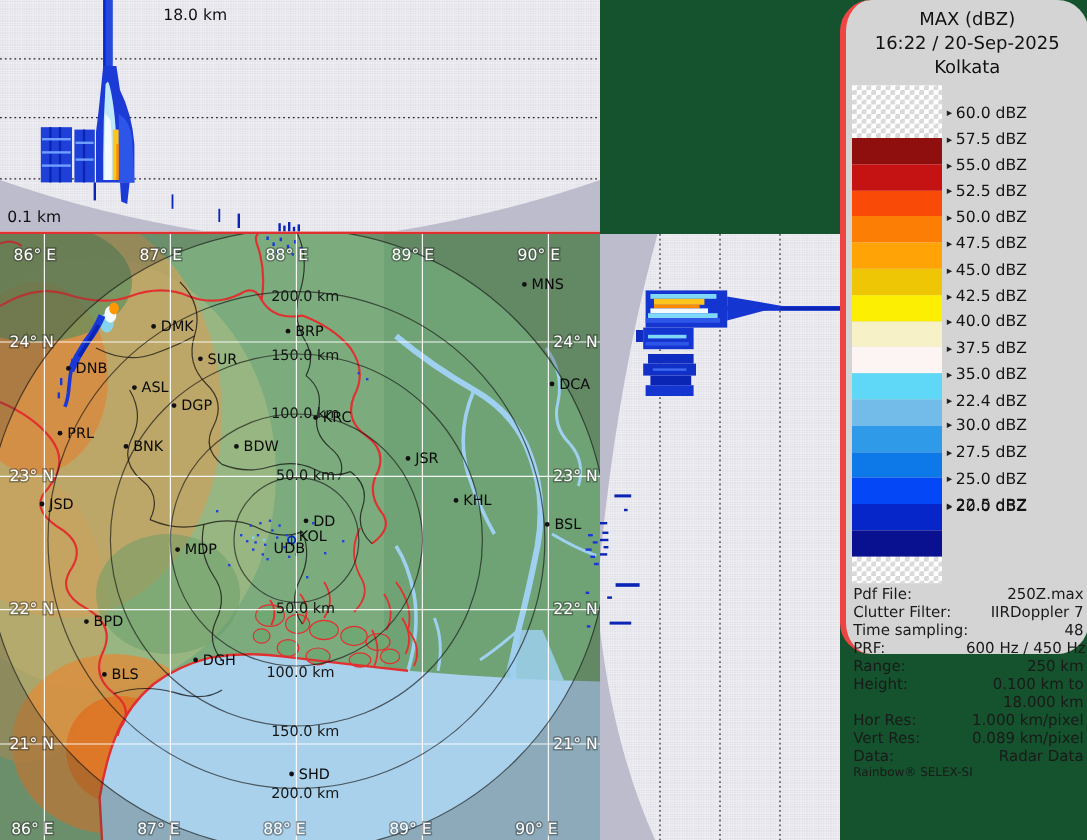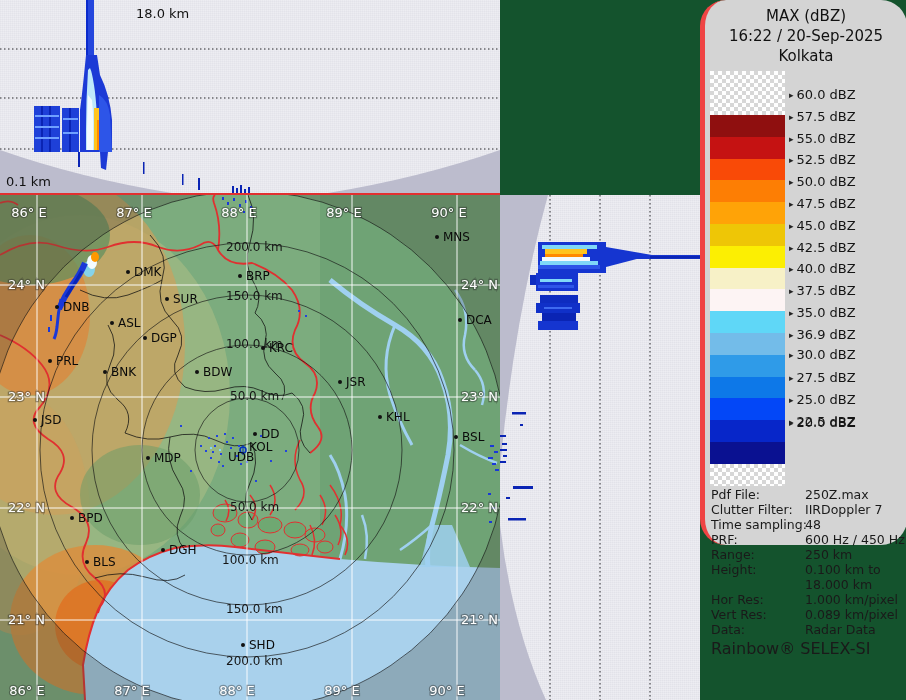--- a/index.html
+++ b/index.html
@@ -26,22 +26,22 @@
   .band.last{height:22px;}
   .checker{background-color:#fff;background-image:
       linear-gradient(45deg,#d7d7d7 25%,transparent 25%,transparent 75%,#d7d7d7 75%),
       linear-gradient(45deg,#d7d7d7 25%,transparent 25%,transparent 75%,#d7d7d7 75%);
       background-position:0 0,4px 4px;background-size:8px 8px;}
   .leg-row{position:absolute;left:84px;font-size:13px;color:#141414;white-space:nowrap;}
   .leg-arrow{display:inline-block;font-size:9px;vertical-align:1px;margin-right:3px;color:#222;}
   #meta{position:absolute;left:6px;top:487px;width:192px;font-size:12.5px;color:#1a1a1a;}
   .mrow{display:flex;line-height:15px;height:15px;white-space:nowrap;}
   .ml{width:94px;flex:0 0 94px;}
-  .mv{flex:1;}
-  #meta-footer{position:absolute;left:6px;top:639px;font-size:16px;color:#1a1a1a;}
+  .mv{flex:1;text-align:right;}
+  #meta-footer{position:absolute;left:6px;top:639px;font-size:10px;color:#1a1a1a;}
   .wedge{fill:#BCBCCD;}
   .dots{stroke:#26262a;stroke-width:1;stroke-dasharray:1.5,2.5;fill:none;}
 </style>
 </head>
 <body>
 
 <div id="app">
 
   <div id="top-panel" class="panel">
     <svg width="500" height="193" viewBox="0 0 500 193">
@@ -397,21 +397,21 @@
         <div class="leg-row" style="top: 108.8px;"><span class="leg-arrow">▸</span><span>57.5 dBZ</span></div>
         <div class="leg-row" style="top: 130.6px;"><span class="leg-arrow">▸</span><span>55.0 dBZ</span></div>
         <div class="leg-row" style="top: 152.4px;"><span class="leg-arrow">▸</span><span>52.5 dBZ</span></div>
         <div class="leg-row" style="top: 174.2px;"><span class="leg-arrow">▸</span><span>50.0 dBZ</span></div>
         <div class="leg-row" style="top: 196px;"><span class="leg-arrow">▸</span><span>47.5 dBZ</span></div>
         <div class="leg-row" style="top: 217.8px;"><span class="leg-arrow">▸</span><span>45.0 dBZ</span></div>
         <div class="leg-row" style="top: 239.6px;"><span class="leg-arrow">▸</span><span>42.5 dBZ</span></div>
         <div class="leg-row" style="top: 261.4px;"><span class="leg-arrow">▸</span><span>40.0 dBZ</span></div>
         <div class="leg-row" style="top: 283.2px; text-align: right;"><span class="leg-arrow">▸</span><span>37.5 dBZ</span></div>
         <div class="leg-row" style="top: 305px;"><span class="leg-arrow">▸</span><span>35.0 dBZ</span></div>
-        <div class="leg-row" style="top: 326.8px;"><span class="leg-arrow">▸</span><span>36.9 dBZ</span></div>
+        <div class="leg-row" style="top: 326.8px;"><span class="leg-arrow">▸</span><span>22.4 dBZ</span></div>
         <div class="leg-row" style="top: 347px; text-align: center;"><span class="leg-arrow">▸</span><span>30.0 dBZ</span></div>
         <div class="leg-row" style="top: 370.4px;"><span class="leg-arrow">▸</span><span>27.5 dBZ</span></div>
         <div class="leg-row" style="top: 392.2px;"><span class="leg-arrow">▸</span><span>25.0 dBZ</span></div>
         <div class="leg-row" style="top: 414px;"><span class="leg-arrow">▸</span><span>22.5 dBZ</span></div>
         <div class="leg-row" style="top: 415px;"><span class="leg-arrow">▸</span><span>20.0 dBZ</span></div>
       </div>
     <div id="meta">
         <div class="mrow">
           <span class="ml">Pdf File:</span>
           <span class="mv">250Z.max</span>

